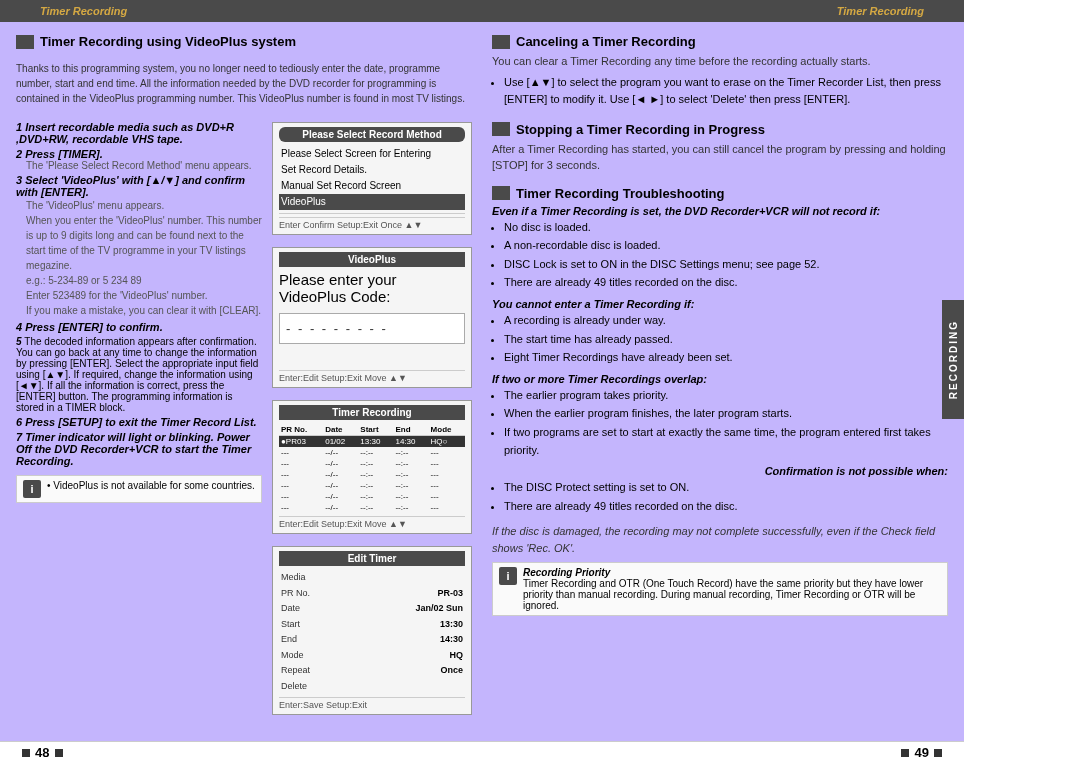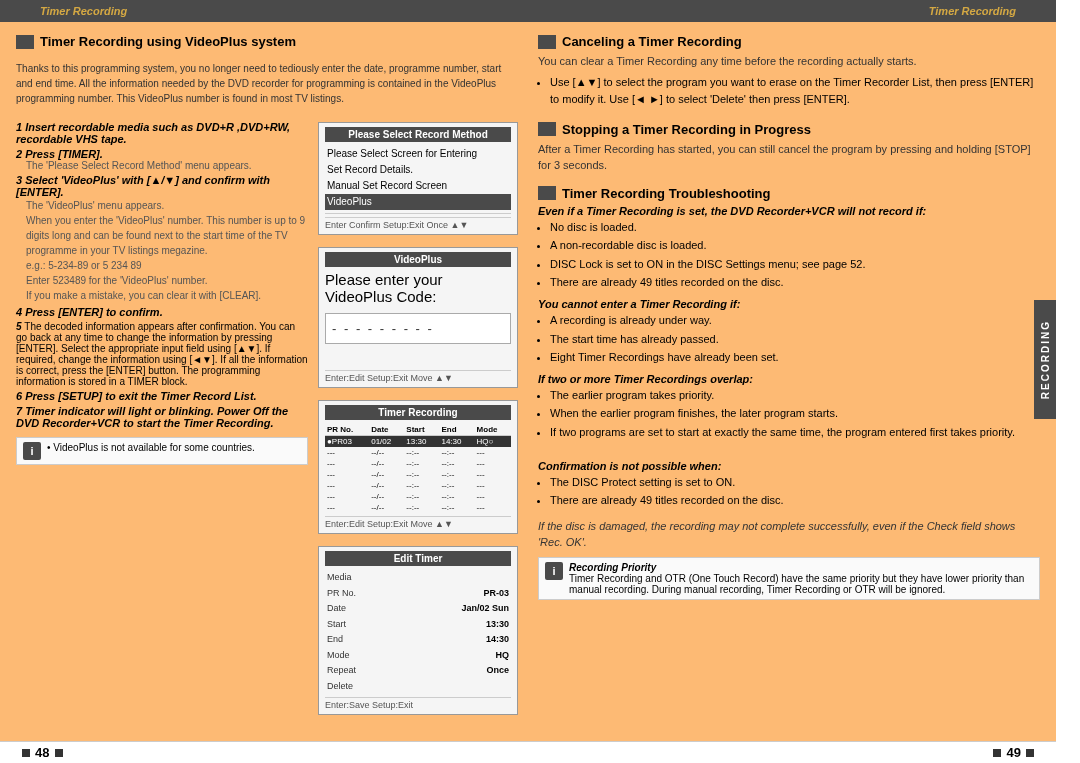--- a/index.html
+++ b/index.html
@@ -84,20 +84,21 @@
       max-width: 200px;
     }
     .ui-box-title {
       background: #4a4a4a;
       color: #fff;
       padding: 2px 4px;
       font-size: 10px;
       font-weight: bold;
       margin-bottom: 4px;
       text-align: center;
+      border-radius: 6px;
     }
     .ui-box-item {
       padding: 1px 2px;
       font-size: 10px;
       line-height: 1.4;
     }
     .ui-box-item.selected {
       background: #4a4a4a;
       color: #fff;
     }
@@ -286,21 +287,21 @@
       font-size: 10px;
       font-weight: bold;
       letter-spacing: 2px;
       writing-mode: vertical-lr;
       transform: rotate(180deg);
     }
   </style>
 </head>
 <body>
 
-<div style="position:relative; width:1056px; height:763px; background:#fdba74;">
+<div style="position:relative; width:964px; height:763px; background:#c4b5fd;">
 
   <div class="header-bar">
     <span>Timer Recording</span>
     <span>Timer Recording</span>
   </div>
 
   <div class="main-content" style="position:relative;">
 
     <div class="left-column">
 
@@ -539,21 +540,21 @@
           <li>Eight Timer Recordings have already been set.</li>
         </ul>
 
         <div class="subsection-title" style="margin-top:6px;">If two or more Timer Recordings overlap:</div>
         <ul class="bullet-list">
           <li>The earlier program takes priority.</li>
           <li>When the earlier program finishes, the later program starts.</li>
           <li>If two programs are set to start at exactly the same time, the program entered first takes priority.</li>
         </ul>
 
-        <div class="subsection-title" style="margin-top:18px;">Confirmation is not possible when:</div>
+        <div class="subsection-title" style="margin-top:6px;text-align:right;">Confirmation is not possible when:</div>
         <ul class="bullet-list">
           <li>The DISC Protect setting is set to ON.</li>
           <li>There are already 49 titles recorded on the disc.</li>
         </ul>
 
         <div class="section-text" style="margin-top:8px; font-style:italic;">If the disc is damaged, the recording may not complete successfully, even if the Check field shows 'Rec. OK'.</div>
 
         <div class="note-box" style="margin-top:6px;">
           <div class="note-icon">i</div>
           <div style="font-size:10px;">

